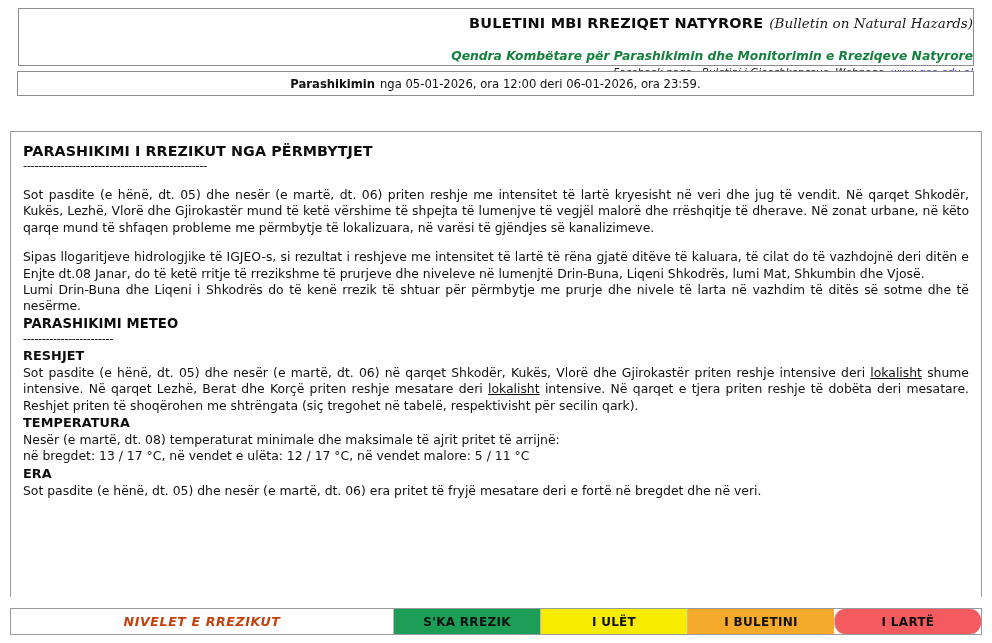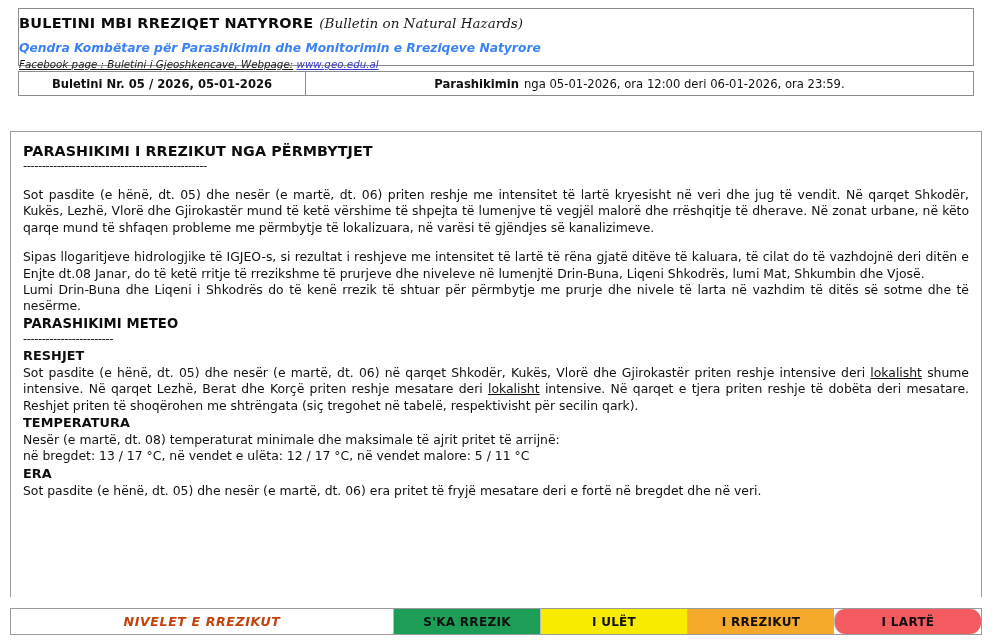--- a/index.html
+++ b/index.html
@@ -24,21 +24,21 @@
   
   .header-box {
     position: absolute;
     left: 18px;
     top: 8px;
     width: 956px;
     height: 58px;
     box-sizing: border-box;
     border: 1px solid #8c8c8c;
     background: #ffffff;
-    text-align: left;
+    text-align: right;
     padding-top: 6px;
   }
   .title-line {
     font-size: 14.5px;
     line-height: 17px;
     white-space: nowrap;
   }
   .title-main {
     font-weight: bold;
     letter-spacing: 0.2px;
@@ -49,22 +49,22 @@
     font-style: italic;
     font-size: 13.5px;
     color: #1a1a1a;
     margin-left: 6px;
   }
   .subtitle-line {
     font-size: 12.3px;
     font-weight: bold;
     font-style: italic;
     line-height: 16px;
-    color: #3b82f6;
-    margin-top: 8px;
+    color: #15803d;
+    margin-top: 16px;
   }
   .fb-line {
     font-size: 10.3px;
     font-style: italic;
     line-height: 14px;
     margin-top: 1px;
     color: #1a1a1a;
   }
   .fb-line .u { text-decoration: underline; }
   .fb-link {
@@ -198,21 +198,20 @@
       <span class="title-main">BULETINI MBI RREZIQET NATYRORE</span><span class="title-en">(Bulletin on Natural Hazards)</span>
     </div>
     <div class="subtitle-line">Qendra Kombëtare për Parashikimin dhe Monitorimin e Rreziqeve Natyrore</div>
     <div class="fb-line">
       <span class="u">Facebook page : Buletini i Gjeoshkencave, Webpage:</span>
       <a class="fb-link" href="#">www.geo.edu.al</a>
     </div>
   </div>
 
   <div class="info-row">
-    <div class="info-cell left">Buletini Nr. 05 / 2026, 05-01-2026</div>
     <div class="info-cell right">
       <span class="lbl">Parashikimin</span>
         <span>nga 05-01-2026, ora 12:00 deri 06-01-2026, ora 23:59.</span>
     </div>
   </div>
 
   <div class="content-box">
 
     <div class="sec-head">PARASHIKIMI I RREZIKUT NGA PËRMBYTJET</div>
     <div class="dashes">-------------------------------------------------</div>
@@ -236,17 +235,17 @@
 
     <div class="sec-head sub">ERA</div>
     <p class="body">Sot pasdite (e hënë, dt. 05) dhe nesër (e martë, dt. 06) era pritet të fryjë mesatare deri e fortë në bregdet dhe në veri.</p>
 
   </div>
 
   <div class="legend">
     <div class="legend-title">NIVELET E RREZIKUT</div>
     <div class="legend-cell" style="background: rgb(28, 158, 87);">S'KA RREZIK</div>
     <div class="legend-cell" style="background: rgb(247, 236, 0);">I ULËT</div>
-    <div class="legend-cell" style="background: rgb(245, 170, 44);">I RREZIKUT</div>
+    <div class="legend-cell" style="background: rgb(245, 170, 44);">I BULETINI</div>
     <div class="legend-cell" style="background: rgb(243, 91, 97); border-radius: 11px;">I LARTË</div>
   </div>
 
 </div>
 
 </body></html>

